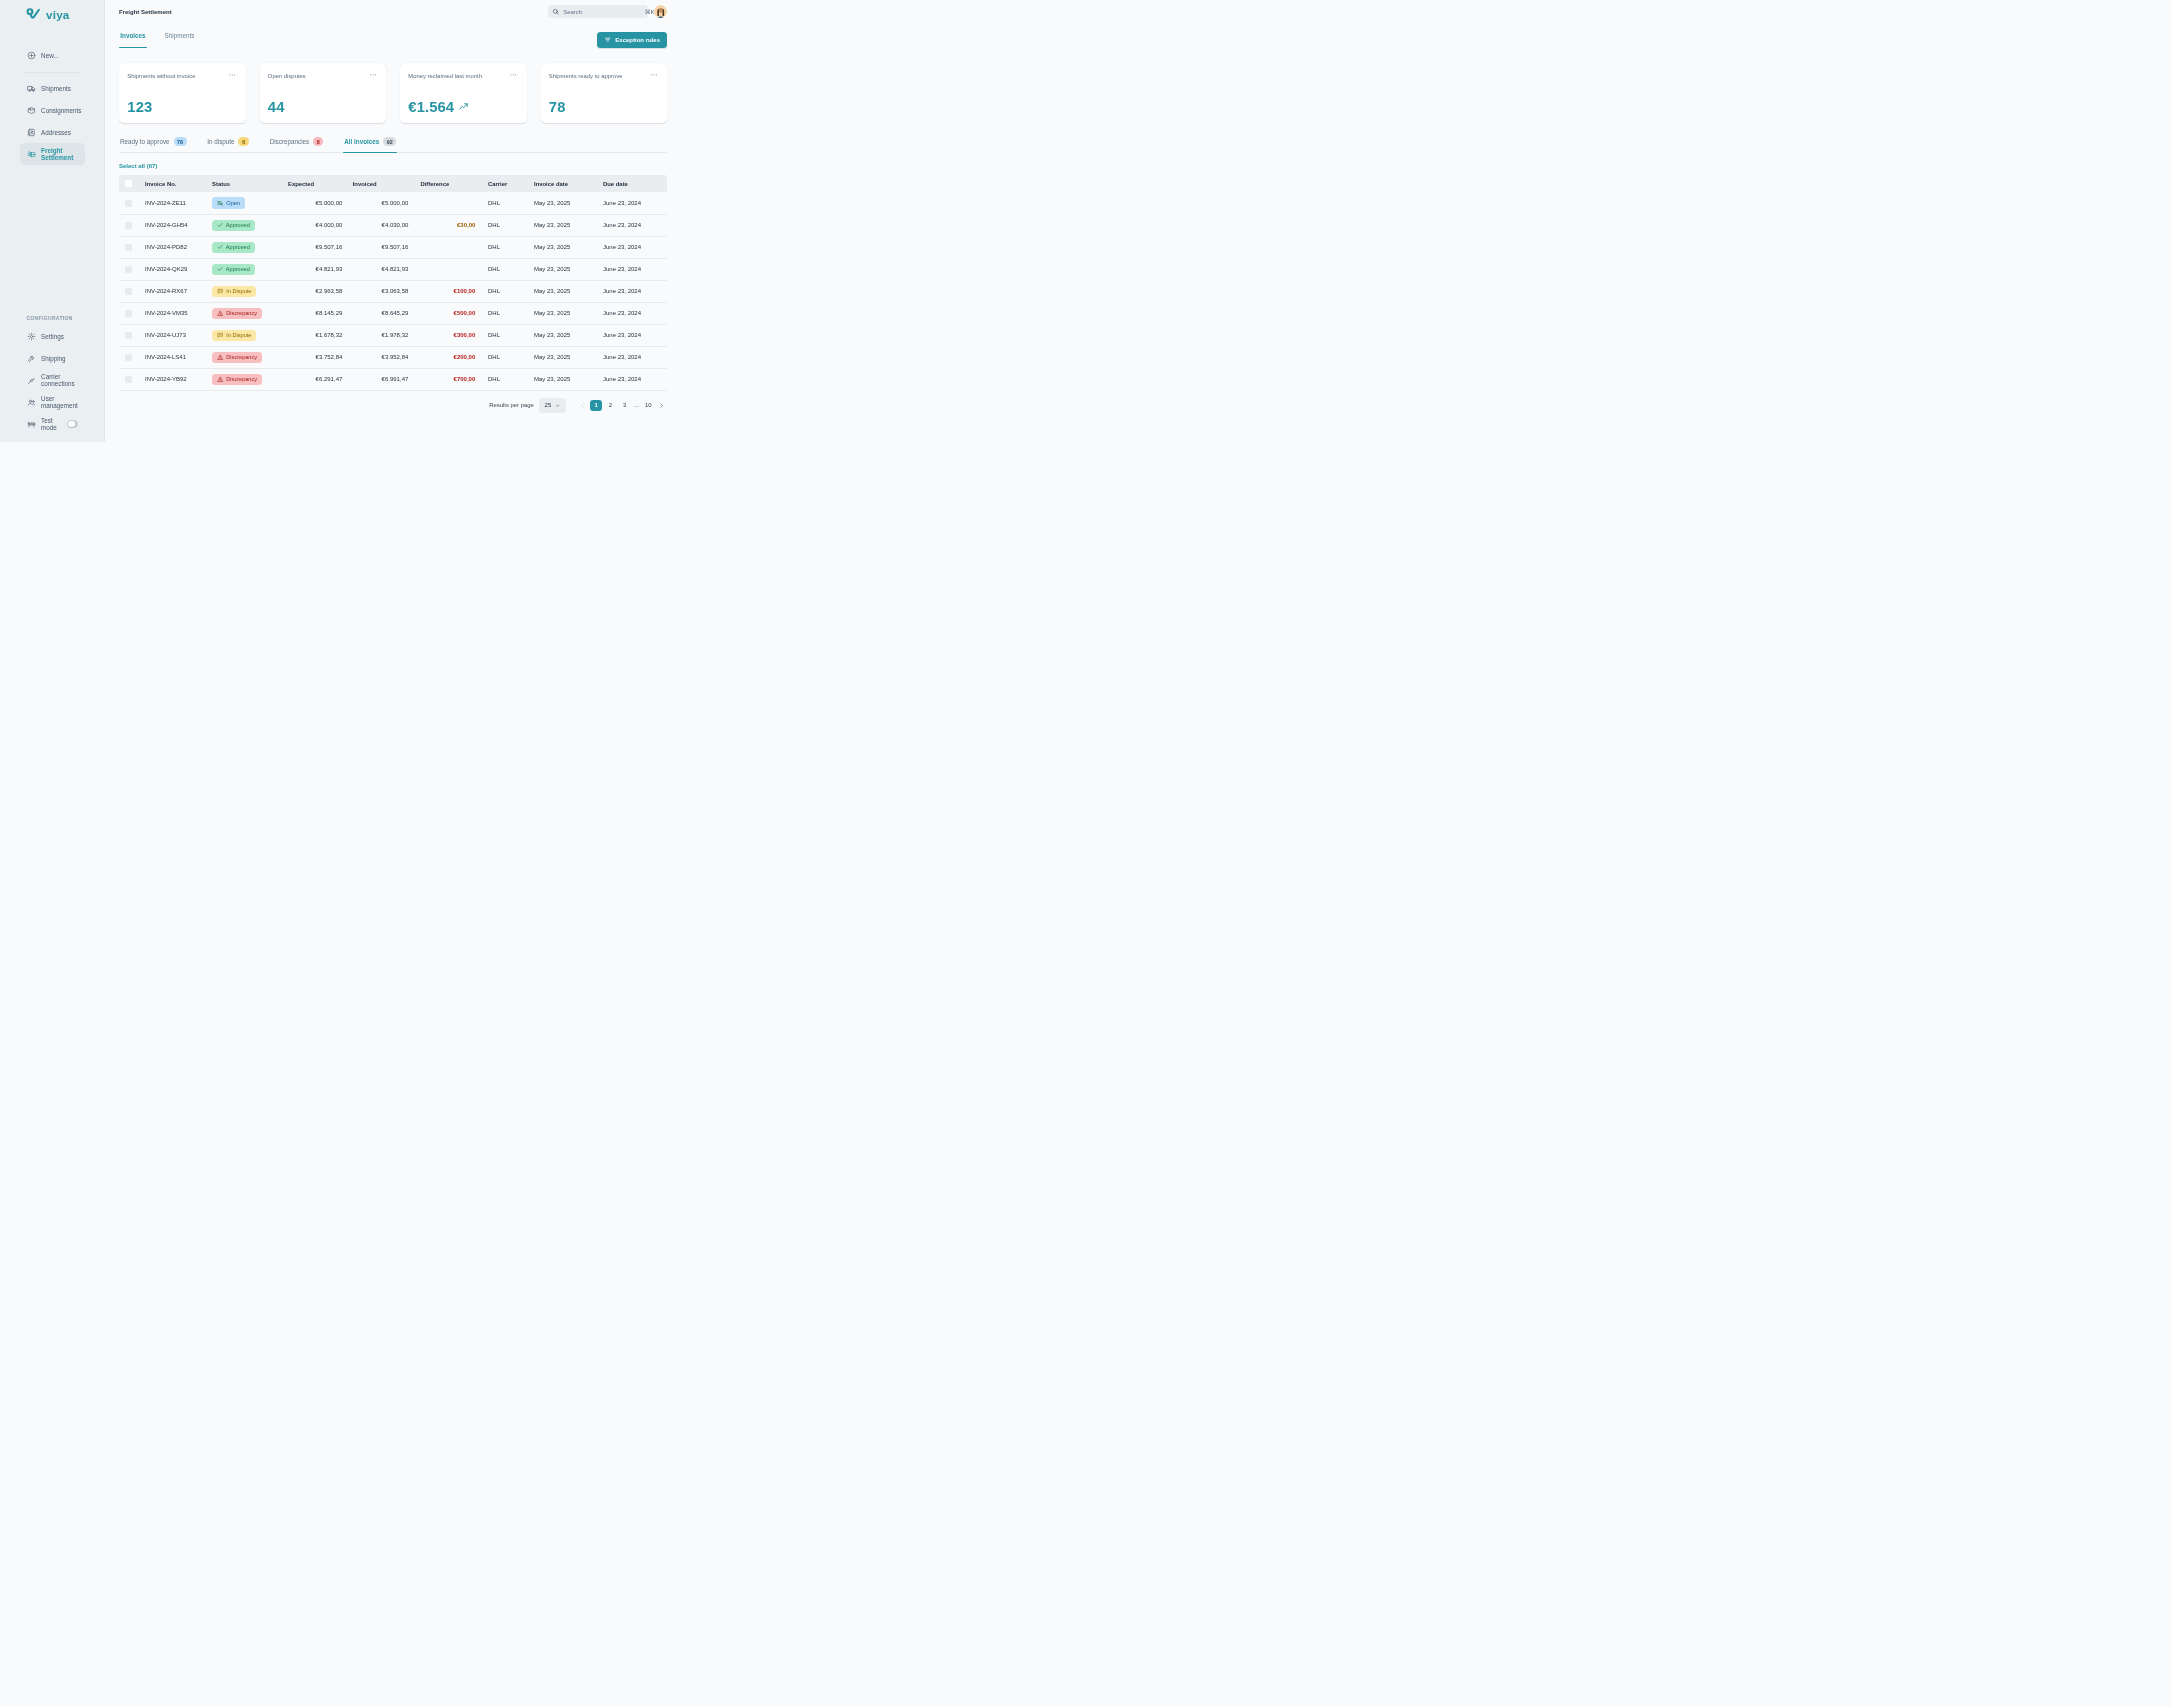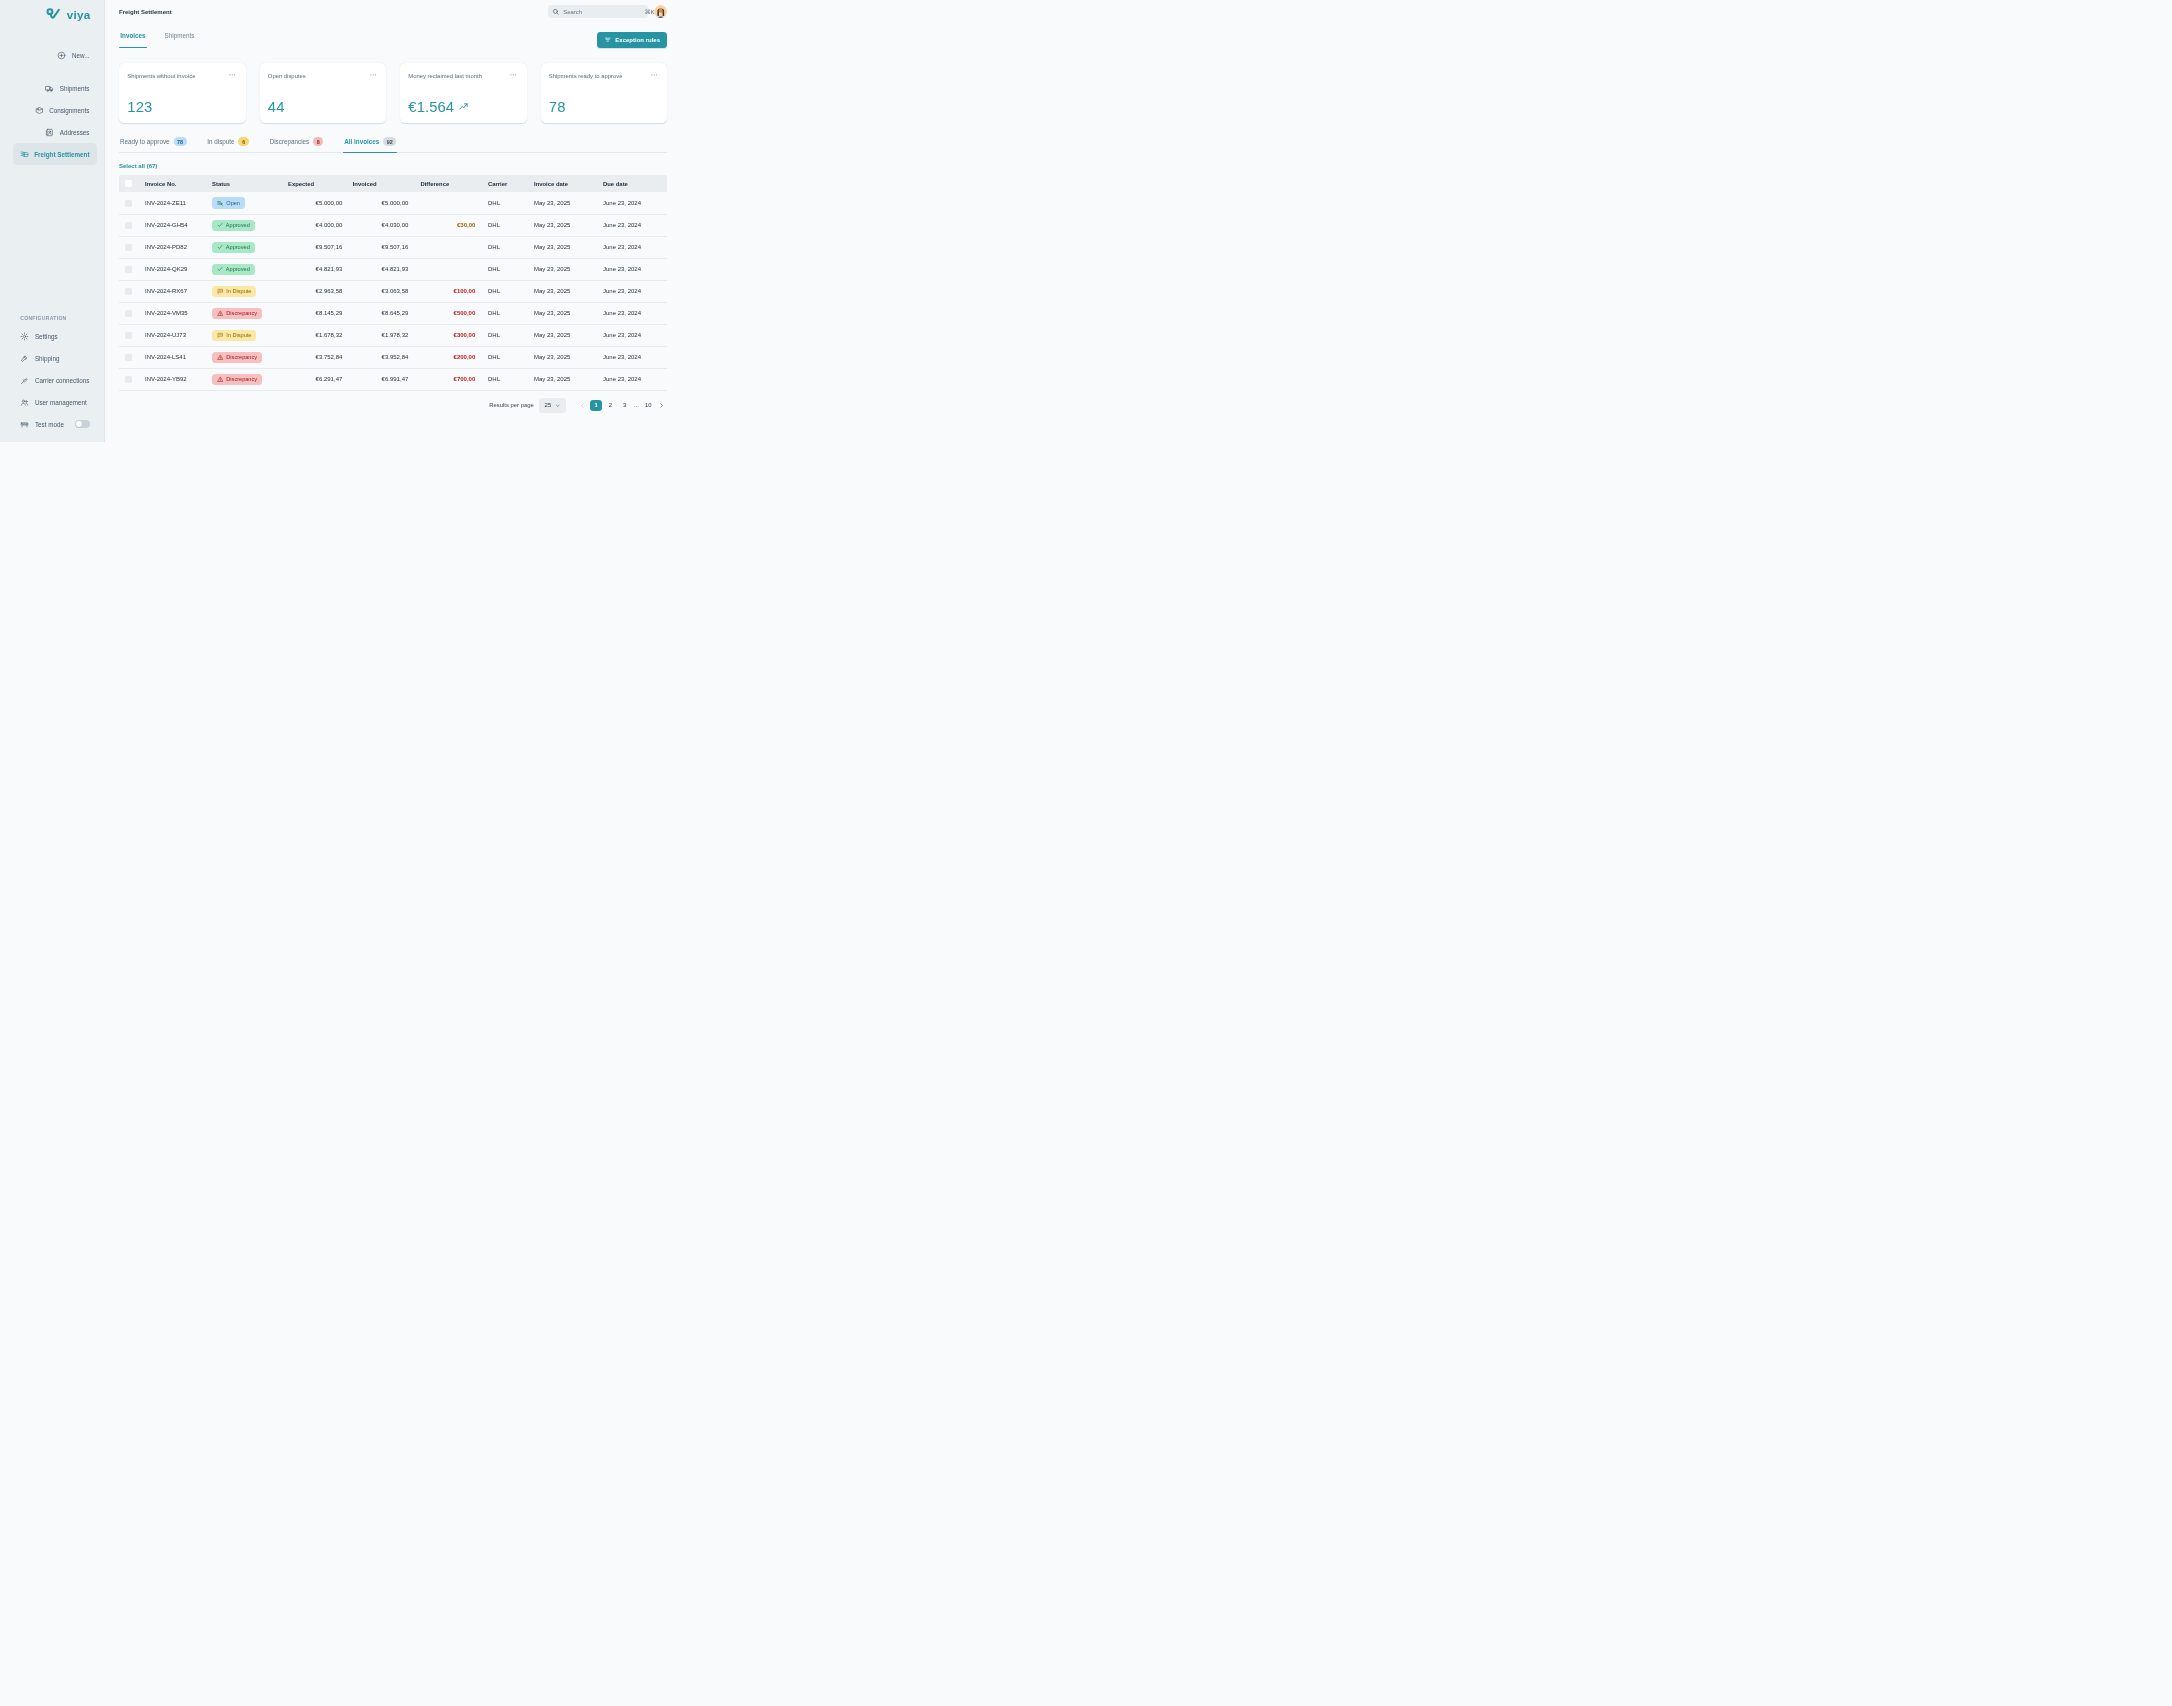--- a/index.html
+++ b/index.html
@@ -7,21 +7,21 @@
   body {
     font-family:"Liberation Sans", sans-serif;
     background:#f8fafb; color:#2b3745; display:flex;
   }
   svg { display:block; }
 
   
   .sidebar {
     width:105px; min-width:105px; height:100%;
     background:#eaeff2; border-right:0.4px solid #e0e6ea;
-    display:flex; flex-direction:column; padding:6px 4px 7px;align-items:flex-end;
+    display:flex; flex-direction:column; padding:6px 16px 7px;
   }
   .logo { display:flex; align-items:center; gap:3.9px; padding:0 9.6px; height:17.4px; }
   .logo-word { font-size:11.7px; font-weight:800; color:#2694a2; letter-spacing:0.2px; }
   .side-item {
     display:flex; align-items:center; gap:5.6px; height:22px;
     margin:0 3.5px; padding:0 7px; border-radius:4.3px;
     color:#47586a; font-size:6.3px; font-weight:500; cursor:pointer;
   }
   .side-item .sicon { width:9px; height:9px; color:#4a5b6b; }
   .side-item.active { background:#dee5e9; color:#2694a2; font-weight:600; }
@@ -80,21 +80,21 @@
   .cards { margin-top:14.8px; display:flex; gap:14px; }
   .card {
     flex:1; height:60px; background:#ffffff; border-radius:5.2px;
     box-shadow:0 0.4px 1.3px rgba(16,24,40,.09), 0 0.4px 0.9px rgba(16,24,40,.05);
     padding:10.4px 8.7px 7.8px 8.3px; display:flex; flex-direction:column;
   }
   .card-top { display:flex; align-items:flex-start; }
   .card-title { font-size:5.9px; color:#5b6b7b; }
   .card-menu { margin-left:auto; color:#8b98a5; cursor:pointer; padding:0.9px; }
   .card-value {
-    margin-top:auto; font-size:14.8px; font-weight:400; color:#2694a2;
+    margin-top:auto; font-size:14.8px; font-weight:700; color:#2694a2;
     display:flex; align-items:center; gap:4.3px; letter-spacing:0.1px;text-align:right;
   }
   .trend { color:#2694a2; }
 
   
   .subtabs { margin-top:14px; display:flex; align-items:flex-end; gap:19px;
              border-bottom:0.7px solid #e3e8eb; }
   .subtab { position:relative; display:flex; align-items:center; gap:3.9px;
             padding:0 0.9px 6px; font-size:6.3px; color:#5f7181; cursor:pointer; }
   .subtab.active { color:#2694a2; font-weight:600; }

